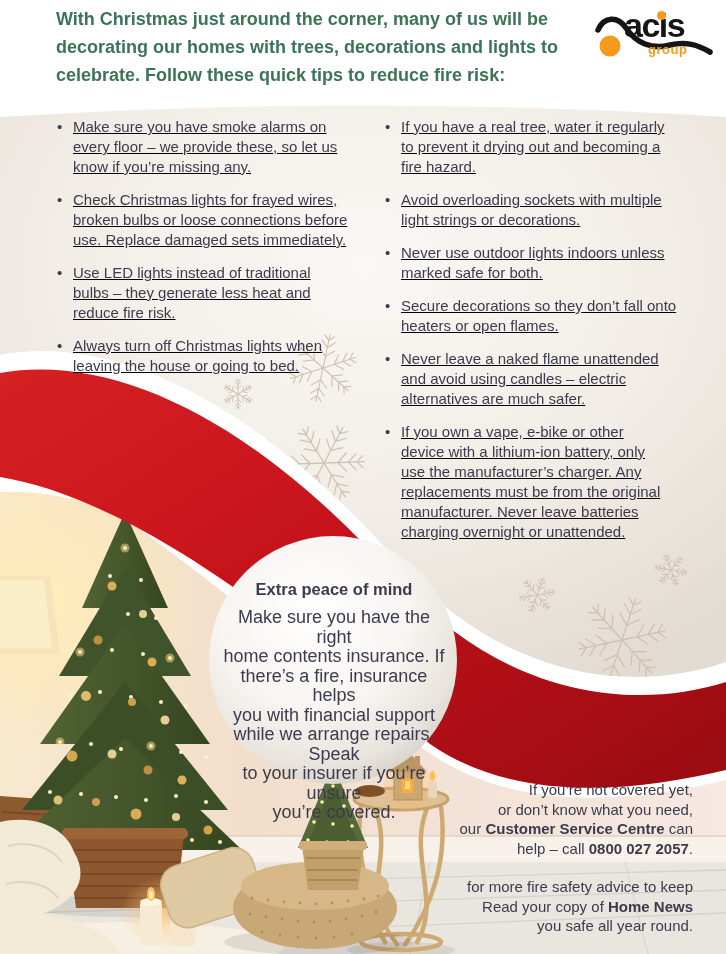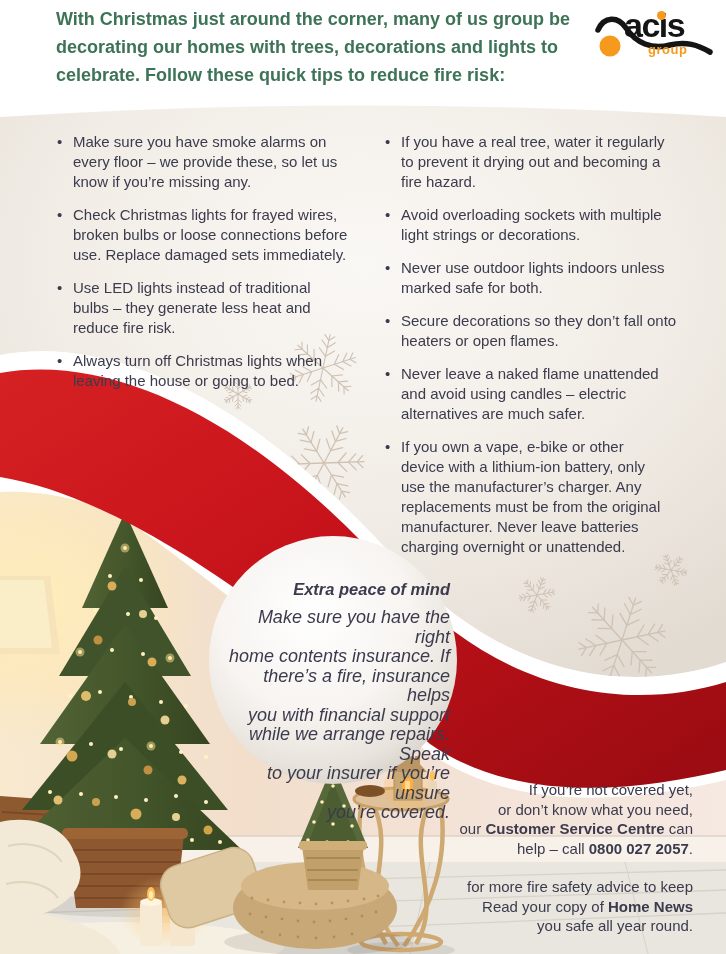--- a/index.html
+++ b/index.html
@@ -10,28 +10,28 @@
   .intro{left:56px;top:5px;width:548px;font-size:18px;line-height:28px;
          font-weight:bold;color:var(--brand_green,#3d7356);white-space:pre-line;}
   .logo{position:absolute;left:594px;top:2px;width:130px;height:62px;z-index:5;}
   .logo svg{position:absolute;left:0;top:0;}
   .logo .brand{position:absolute;left:30px;top:6px;font-size:34px;line-height:34px;
                font-weight:bold;letter-spacing:-1.5px;color:#151515;text-align:center;}
   .logo .idot{position:absolute;left:63px;top:9px;width:9px;height:9px;border-radius:50%;
               background:var(--brand_orange,#f59a1d);}
   .logo .tagline{position:absolute;left:54px;top:40px;font-size:13px;font-weight:bold;
                  color:var(--brand_orange,#f59a1d);letter-spacing:.5px;}
-  .tips{position:absolute;top:132px;z-index:5;}
+  .tips{position:absolute;top:117px;z-index:5;text-decoration:underline;}
   .tips ul{list-style:none;margin:0;padding:0;}
   .tips li{position:relative;padding-left:17px;margin-bottom:13px;font-size:15px;
            line-height:20px;white-space:pre-line;color:var(--text_dark,#3b3b4d);}
   .tips li::before{content:"\2022";position:absolute;left:1px;top:0;}
   .tips-left{left:56px;width:320px;}
   .tips-right{left:384px;width:330px;}
-  .circle-txt{left:218px;top:580px;width:232px;text-align:right;font-style:italic;}
+  .circle-txt{left:218px;top:580px;width:232px;text-align:center;}
   .circle-txt .ct-title{font-size:16.5px;font-weight:bold;margin-bottom:9px;}
   .circle-txt .ct-body{font-size:18px;line-height:19.5px;white-space:pre-line;}
   .footer-block{position:absolute;right:33px;text-align:right;z-index:5;
                 font-size:15px;line-height:19.5px;color:var(--text_dark,#3b3b4d);}
   .fb1{top:780px;margin-left:48px;} .fb2{top:877px;}
   .b{font-weight:bold;}
 </style>
 </head>
 <body>
 
@@ -315,21 +315,21 @@
 
   <path d="M0,355 C120,333 262,408 402,566 C505,678 630,695 726,662
            L726,780 C640,800 520,816 428,752 C340,690 248,606 120,515 C80,498 40,490 0,492 Z" fill="#ffffff"></path>
 
   <path d="M0,373 C118,352 262,426 400,583 C505,695 630,712 726,682
            L726,770 C640,790 520,806 430,744 C250,585 110,495 0,477 Z" fill="url(#redGrad)"></path>
 
   <circle cx="333" cy="660" r="124" fill="url(#ballGrad)"></circle>
 </svg>
 
-<div class="txt intro">With Christmas just around the corner, many of us group be
+<div class="txt intro">With Christmas just around the corner, many of us will be
 decorating our homes with trees, decorations and lights to
 celebrate. Follow these quick tips to reduce fire risk:</div>
 
 <div class="logo">
   <svg width="130" height="62" viewBox="0 0 130 62">
     <path d="M4,28 C10,14 24,14 32,26 C42,41 58,48 76,43 C92,39 104,43 116,50" stroke="#151515" stroke-width="5.5" fill="none" stroke-linecap="round"></path>
     <circle cx="16" cy="44" r="10.5" fill="#f59a1d"></circle>
   </svg>
   <span class="brand">acis</span>
   <span class="idot"></span>

